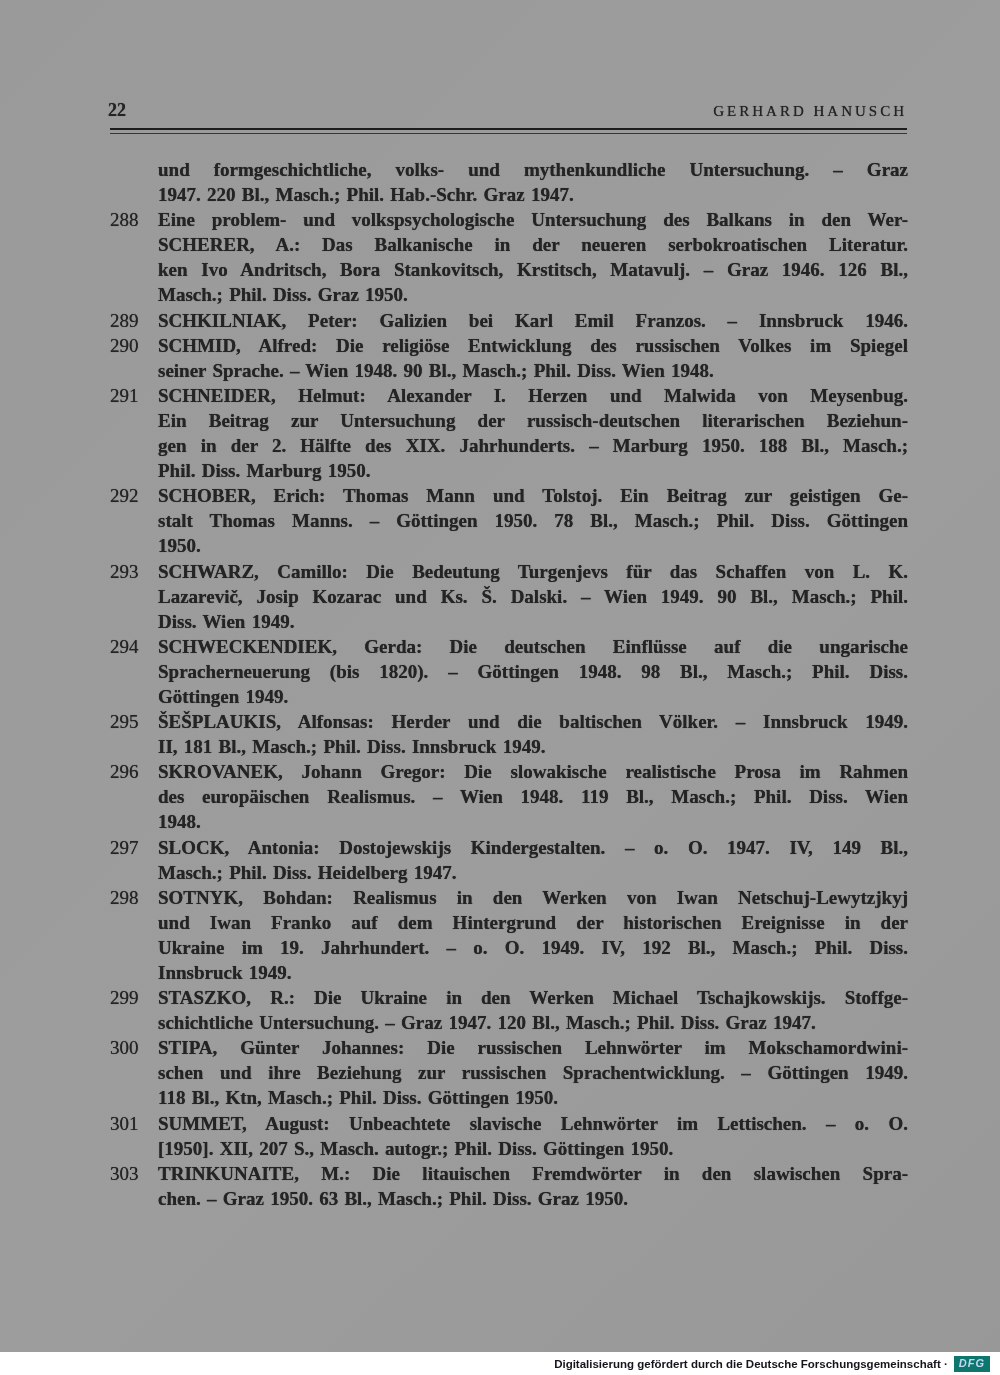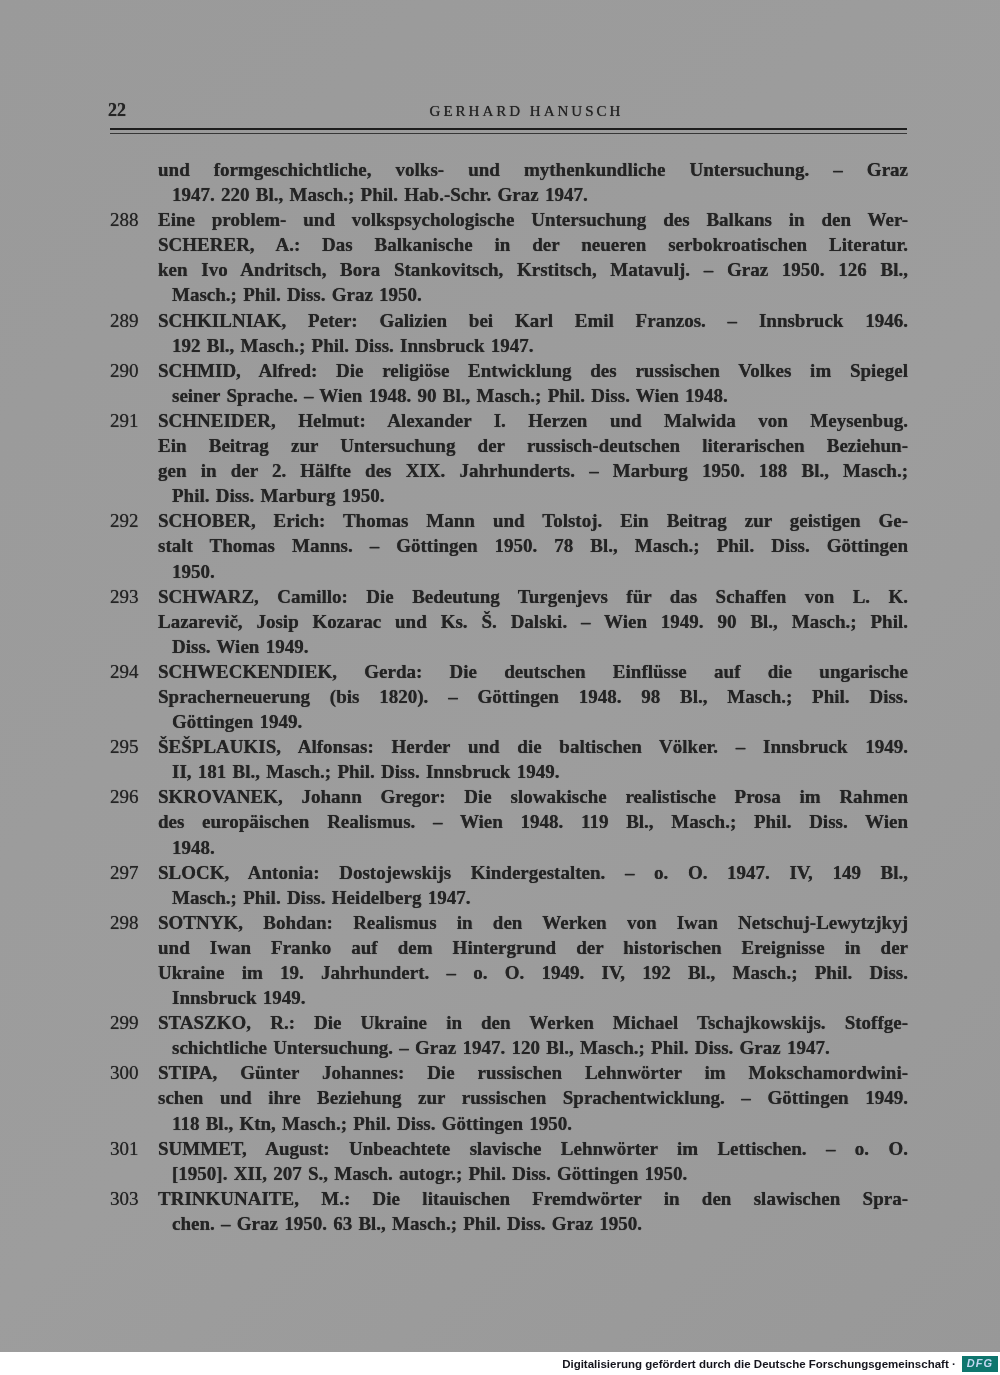--- a/index.html
+++ b/index.html
@@ -16,24 +16,24 @@
 
   .pagenum {
     position: absolute;
     left: 108px;
     top: 100px;
     font-size: 18px;
     font-weight: bold;
   }
   .runhead {
     position: absolute;
-    left: 128px;
+    left: 110px;
     top: 103px;
     width: 797px;
-    text-align: center;
+    text-align: right;
     font-size: 15px;
     letter-spacing: 3px;
   }
   .rule {
     position: absolute;
     left: 110px;
     top: 128px;
     width: 797px;
     height: 3px;
     border-top: 2px solid #1d1d1d;
@@ -56,35 +56,35 @@
   .entry .lines { flex: 1 1 auto; width: 750px; }
   .line {
     font-size: 19px;
     line-height: 25.1px;
     text-align: justify;
     text-align-last: justify;
     word-spacing: 1.5px;
     white-space: normal;
     font-weight: bold;
   }
-  .line.last { text-align-last: auto; margin-left: 14px; }
+  .line.last { text-align-last: auto; }
 
   .footer {
     position: absolute;
     left: 0;
     bottom: 0;
     width: 100%;
     height: 23px;
     background: #ffffff;
     box-sizing: border-box;
     display: flex;
     align-items: center;
     justify-content: flex-end;
     gap: 6px;
-    padding-right: 2px;
+    padding-right: 10px;
     font-family: "Liberation Sans", "DejaVu Sans", sans-serif;
     font-weight: bold;
     font-size: 11.5px;
     color: #15151d;
   }
   .dfg-logo {
     display: inline-block;
     background: #0f766e;
     color: #c3d8f2;
     font-size: 11px;
@@ -112,29 +112,28 @@
         <div class="lines">
           <div class="line">und formgeschichtliche, volks- und mythenkundliche Untersuchung. – Graz</div>
           <div class="line last">1947. 220 Bl., Masch.; Phil. Hab.-Schr. Graz 1947.</div>
         </div>
       </div>
       <div class="entry">
         <div class="num">288</div>
         <div class="lines">
           <div class="line">Eine problem- und volkspsychologische Untersuchung des Balkans in den Wer-</div>
           <div class="line">SCHERER, A.: Das Balkanische in der neueren serbokroatischen Literatur.</div>
-          <div class="line">ken Ivo Andritsch, Bora Stankovitsch, Krstitsch, Matavulj. – Graz 1950. 126 Bl.,</div>
+          <div class="line">ken Ivo Andritsch, Bora Stankovitsch, Krstitsch, Matavulj. – Graz 1946. 126 Bl.,</div>
           <div class="line last">Masch.; Phil. Diss. Graz 1950.</div>
         </div>
       </div>
       <div class="entry">
         <div class="num">289</div>
         <div class="lines">
           <div class="line">SCHKILNIAK, Peter: Galizien bei Karl Emil Franzos. – Innsbruck 1946.</div>
-          <div class="line last">192 Bl., Masch.; Phil. Diss. Innsbruck 1947.</div>
         </div>
       </div>
       <div class="entry">
         <div class="num">290</div>
         <div class="lines">
           <div class="line">SCHMID, Alfred: Die religiöse Entwicklung des russischen Volkes im Spiegel</div>
           <div class="line last">seiner Sprache. – Wien 1948. 90 Bl., Masch.; Phil. Diss. Wien 1948.</div>
         </div>
       </div>
       <div class="entry">

